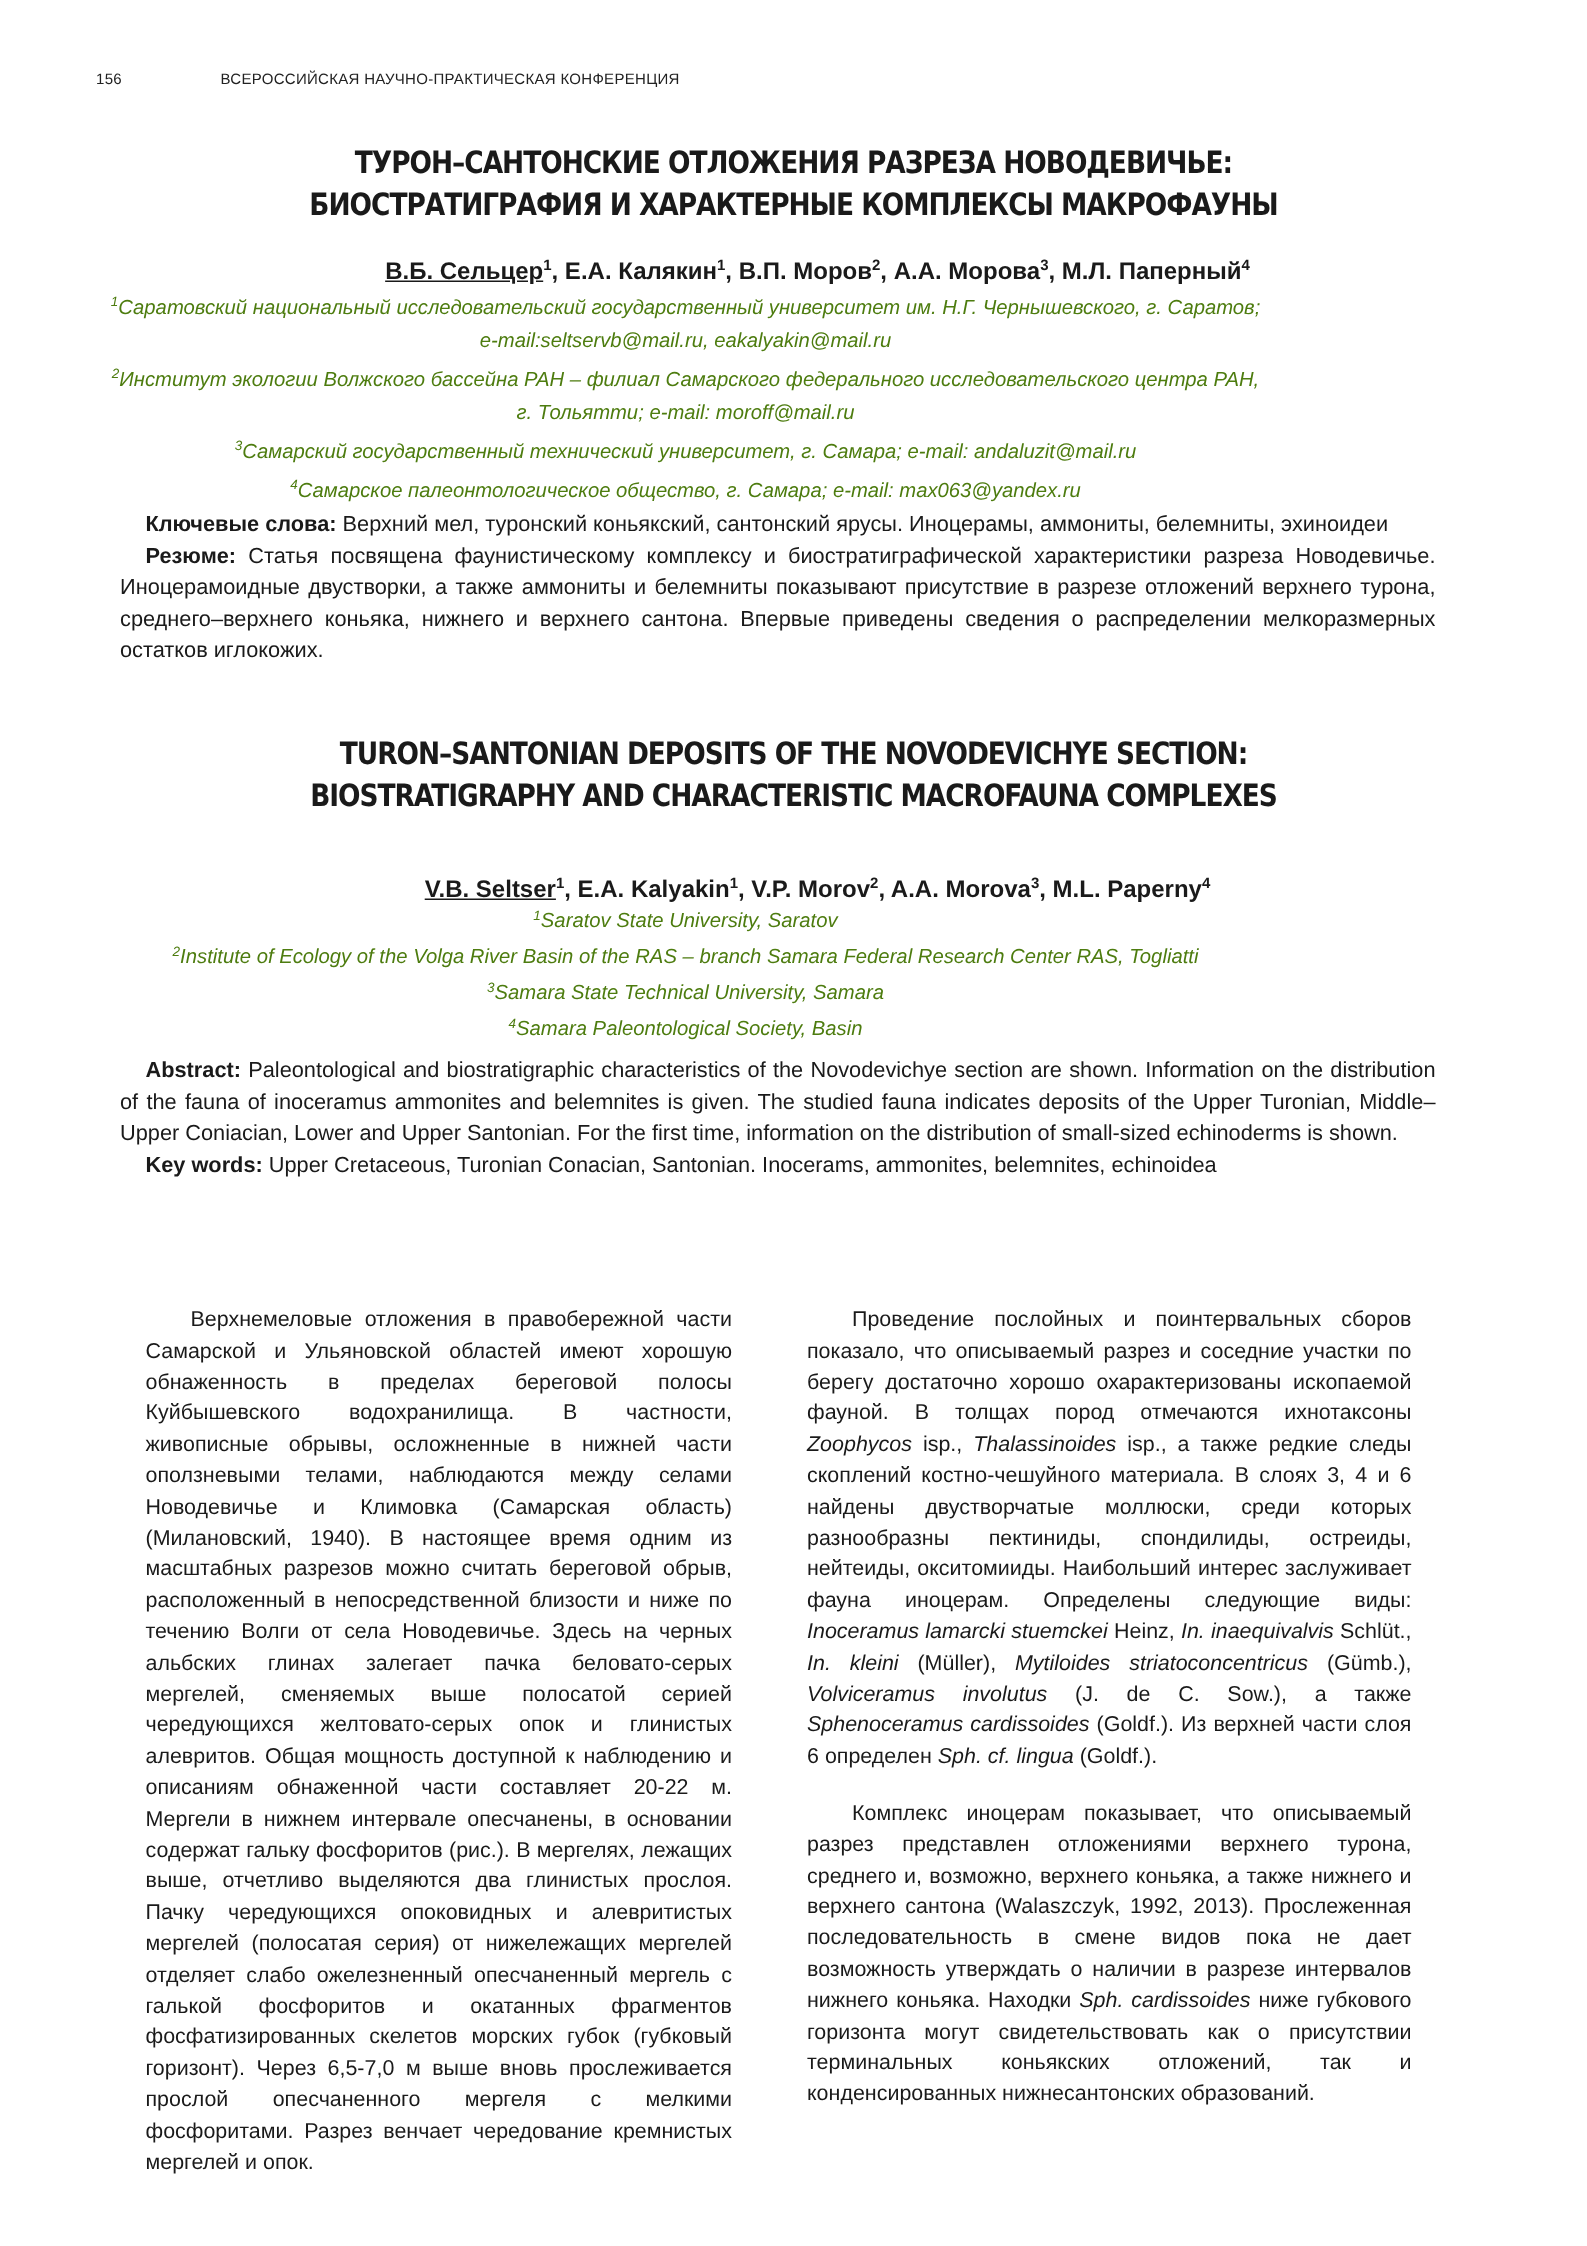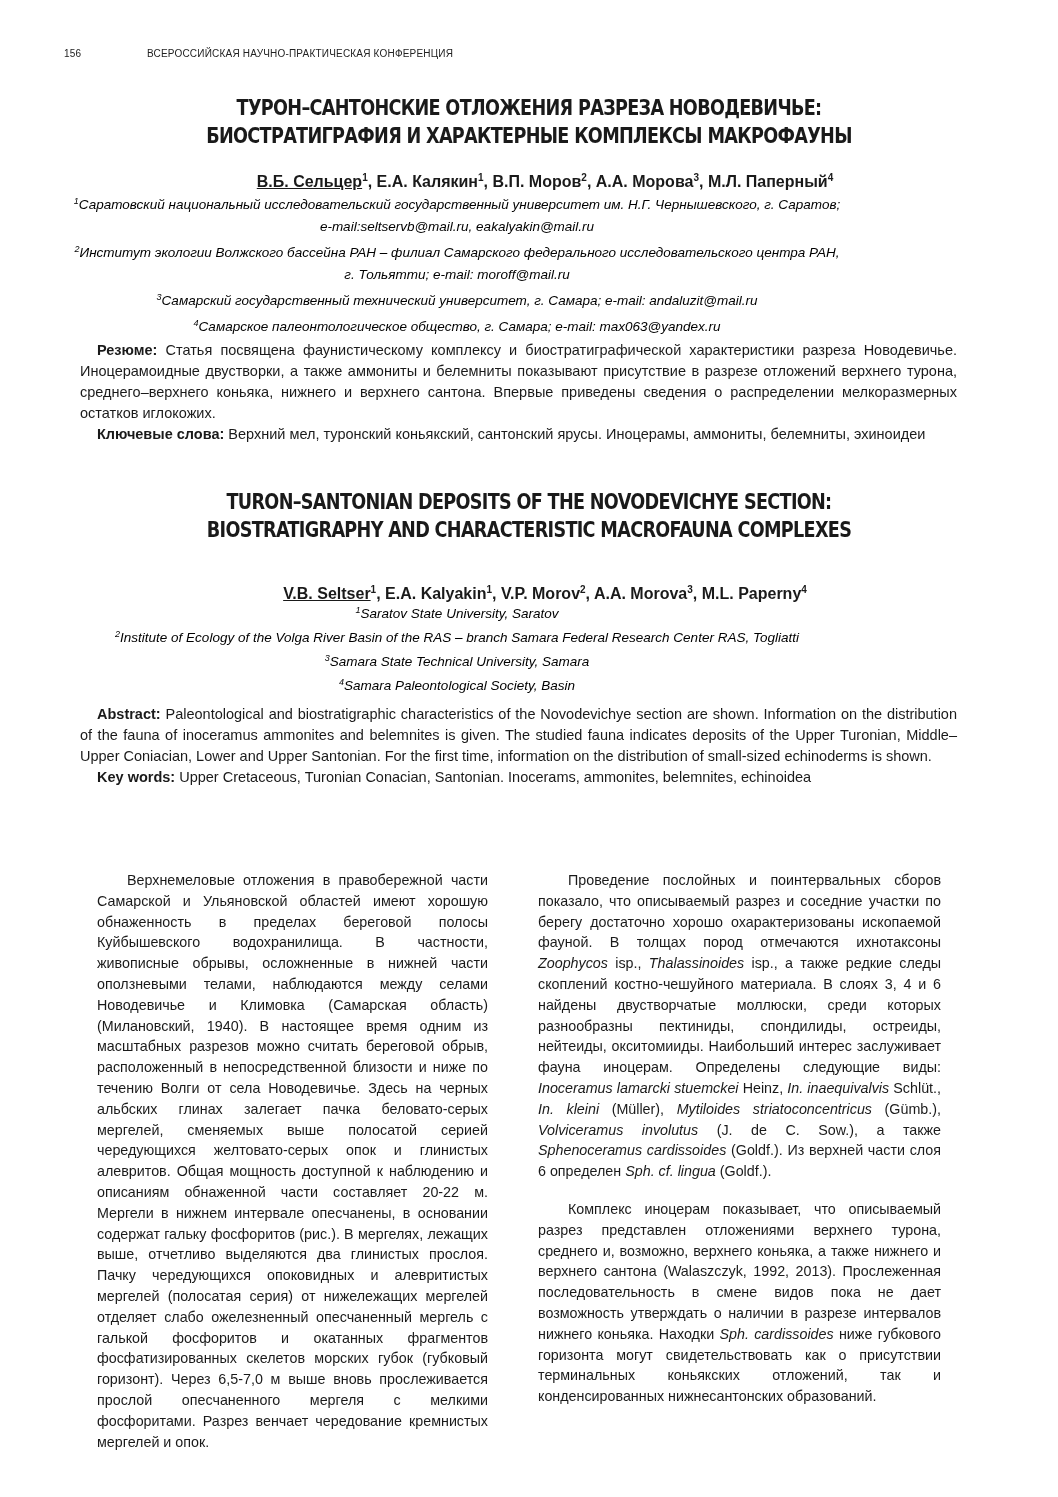--- a/index.html
+++ b/index.html
@@ -12,21 +12,21 @@
          letter-spacing: -0.8px; color: #1a1a1a; transform: scaleX(0.86); transform-origin: center; }
   .title-ru { top: 94px; }
   .title-en { top: 488px; }
   .authors { position: absolute; left: 0; width: 1058px; text-align: center; font-weight: bold;
          font-size: 16px; line-height: 20px; color: #1a1a1a; }
   .authors sup { font-size: 10px; vertical-align: 6px; }
   .authors .first { text-decoration: underline; margin-left: 32px; }
   .authors-ru { top: 168px; }
   .authors-en { top: 580px; }
   .affil { position: absolute; left: 0; width: 914px; text-align: center; font-style: italic;
-         font-size: 13.5px; line-height: 22px; color: #000000; }
+         font-size: 13.5px; line-height: 22px; color: #4d7c0f; }
   .affil-ru { top: 190px; }
   .affil-en { top: 600px; font-size: 13.5px; line-height: 21px; }
   .affil sup { font-size: 9px; vertical-align: 5px; }
   .abstract-block { position: absolute; left: 80px; width: 877px; font-size: 14.5px; line-height: 21px;
          text-align: justify; color: #1a1a1a; }
   .abstract-block p { margin: 0; text-indent: 17px; }
   .abstract-block b { font-weight: bold; }
   .abs-ru { top: 340px; }
   .abs-en { top: 704px; }
   .col { position: absolute; top: 853px; width: 425px; font-size: 14.3px; line-height: 20.8px;
@@ -53,22 +53,22 @@
 <div class="affil affil-ru" id="affil-ru">
     <div><sup>1</sup><span>Саратовский национальный исследовательский государственный университет им. Н.Г. Чернышевского, г. Саратов;</span></div>
     <div><span>e-mail:seltservb@mail.ru, eakalyakin@mail.ru</span></div>
     <div><sup>2</sup><span>Институт экологии Волжского бассейна РАН – филиал Самарского федерального исследовательского центра РАН,</span></div>
     <div><span>г. Тольятти; e-mail: moroff@mail.ru</span></div>
     <div><sup>3</sup><span>Самарский государственный технический университет, г. Самара; e-mail: andaluzit@mail.ru</span></div>
     <div><sup>4</sup><span>Самарское палеонтологическое общество, г. Самара; e-mail: max063@yandex.ru</span></div>
   </div>
 
 <div class="abstract-block abs-ru">
+  <p><b>Ключевые слова:</b><span> Верхний мел, туронский коньякский, сантонский ярусы. Иноцерамы, аммониты, белемниты, эхиноидеи</span></p>
   <p><b>Резюме:</b><span> Статья посвящена фаунистическому комплексу и биостратиграфической характеристики разреза Новодевичье. Иноцерамоидные двустворки, а также аммониты и белемниты показывают присутствие в разрезе отложений верхнего турона, среднего–верхнего коньяка, нижнего и верхнего сантона. Впервые приведены сведения о распределении мелкоразмерных остатков иглокожих.</span></p>
-  <p><b>Ключевые слова:</b><span> Верхний мел, туронский коньякский, сантонский ярусы. Иноцерамы, аммониты, белемниты, эхиноидеи</span></p>
 </div>
 
 <div class="title-en">
   <div>TURON–SANTONIAN DEPOSITS OF THE NOVODEVICHYE SECTION:</div>
   <div>BIOSTRATIGRAPHY AND CHARACTERISTIC MACROFAUNA COMPLEXES</div>
 </div>
 
 <div class="authors authors-en" id="authors-en"><span class="first">V.B. Seltser</span><sup>1</sup>, <span>E.A. Kalyakin</span><sup>1</sup>, <span>V.P. Morov</span><sup>2</sup>, <span>A.A. Morova</span><sup>3</sup>, <span>M.L. Paperny</span><sup>4</sup></div>
 <div class="affil affil-en" id="affil-en">
     <div><sup>1</sup><span>Saratov State University, Saratov</span></div>

